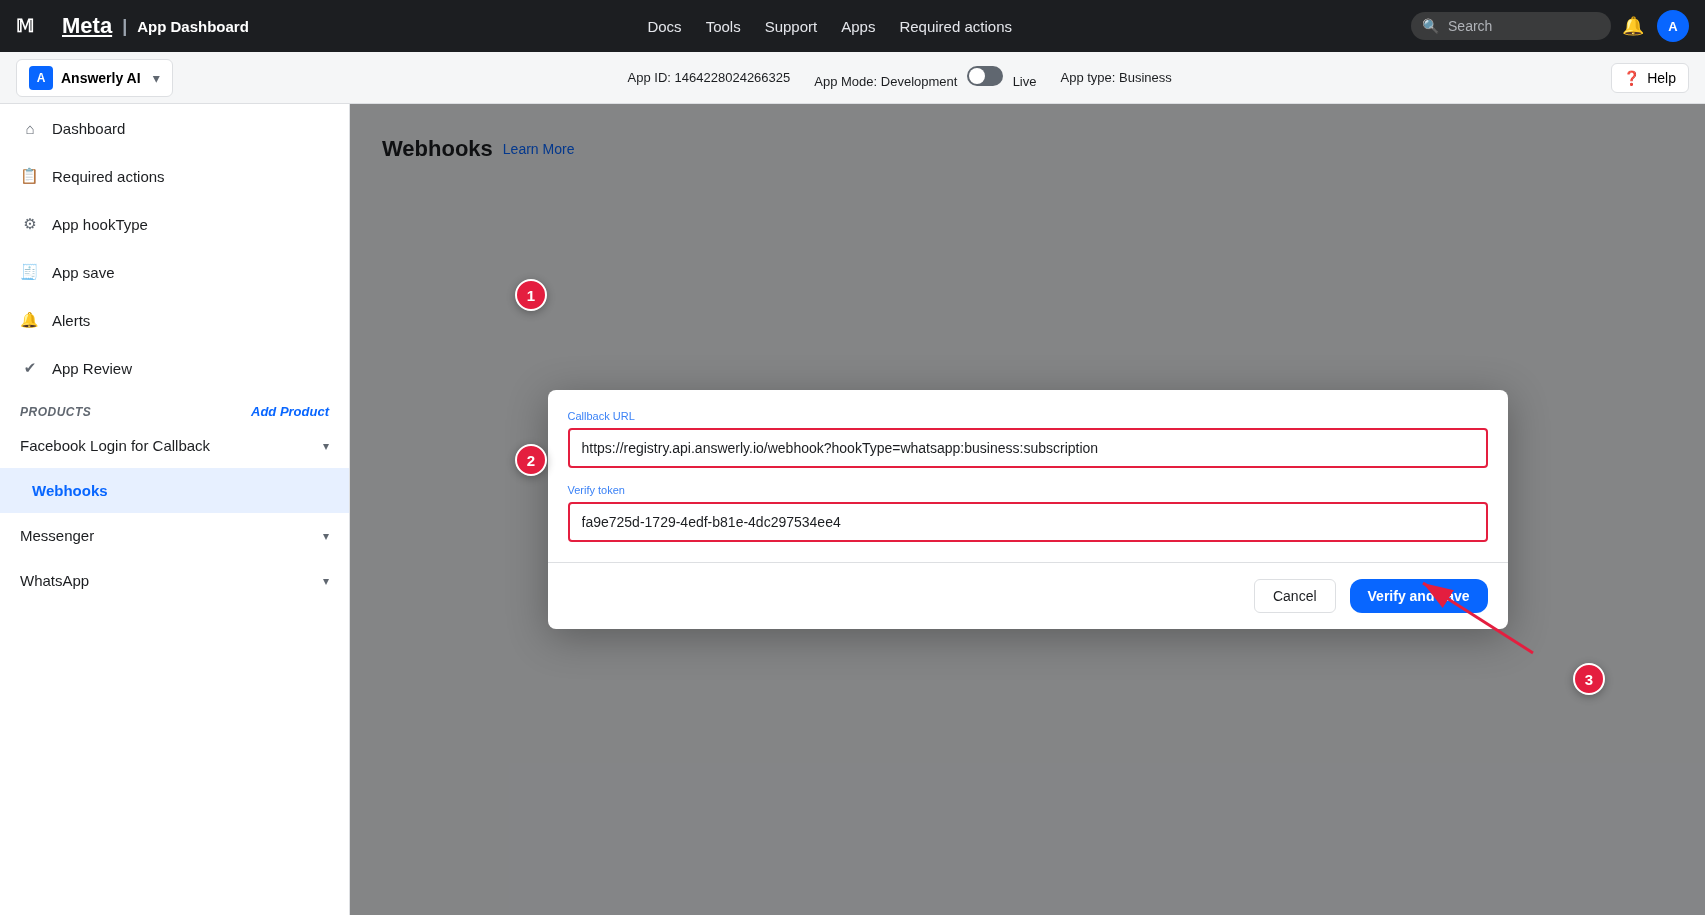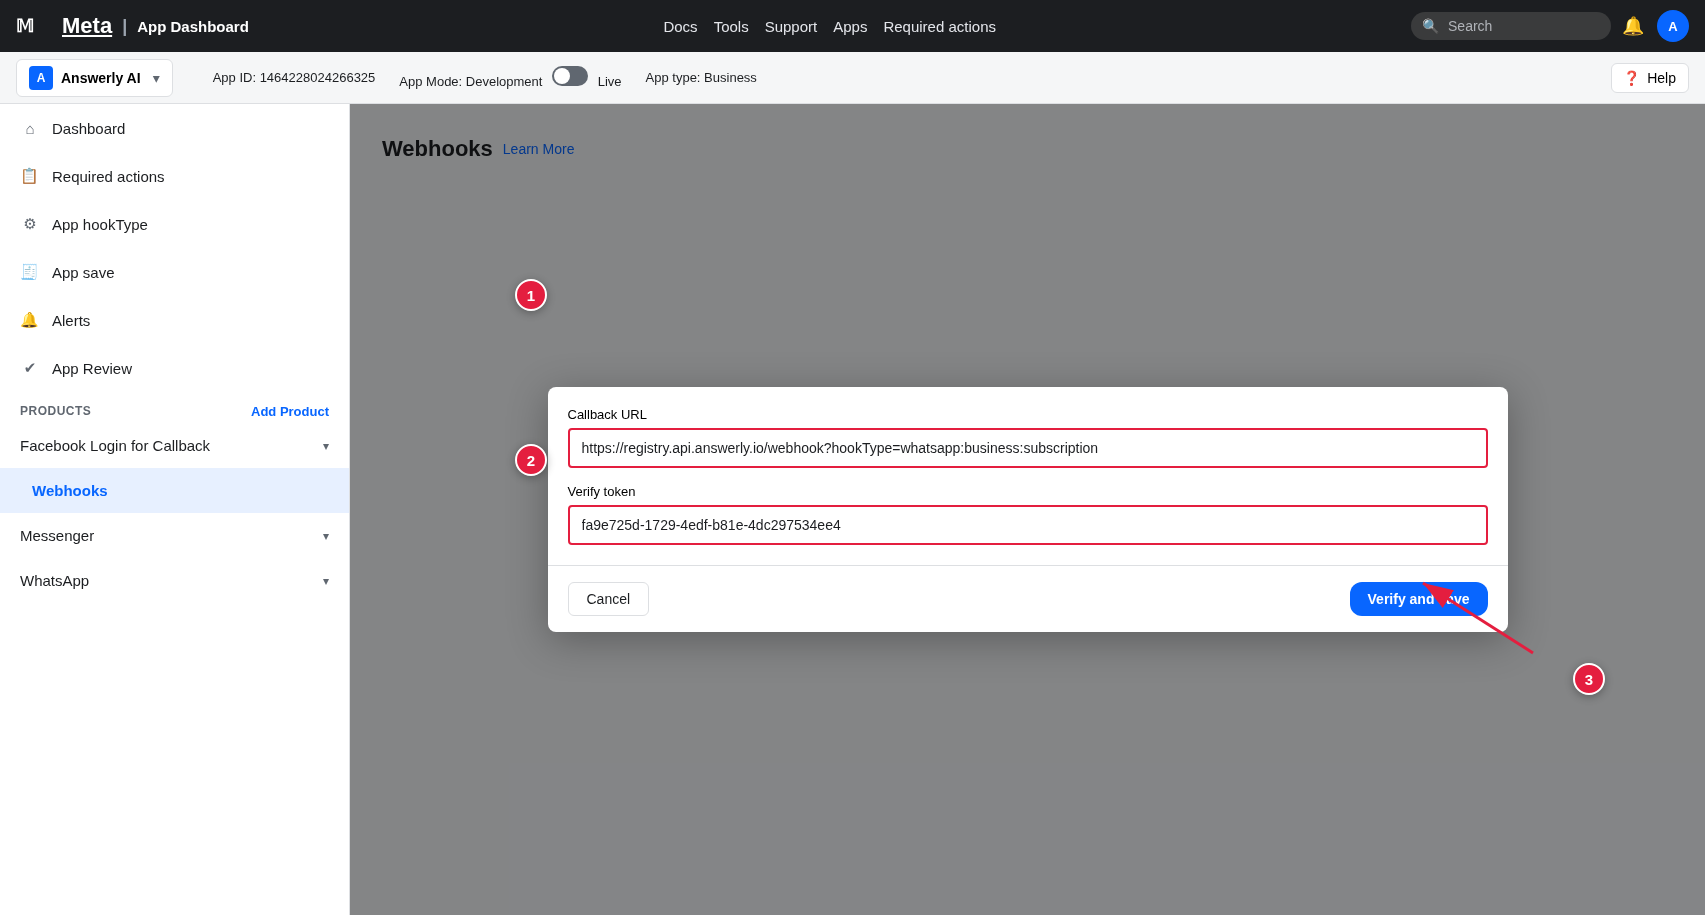--- a/index.html
+++ b/index.html
@@ -5,21 +5,21 @@
     * { box-sizing: border-box; margin: 0; padding: 0; }
     body { font-family: -apple-system, BlinkMacSystemFont, 'Segoe UI', Helvetica, Arial, sans-serif; font-size: 14px; background: #f0f2f5; overflow: hidden; }
 
     
     .top-nav {
       display: flex; align-items: center; height: 52px;
       background: #1c1e21; color: #e4e6eb; padding: 0 16px; gap: 24px;
     }
     .top-nav-logo { display: flex; align-items: center; gap: 10px; color: white; font-size: 15px; font-weight: 600; }
     .top-nav-logo svg { fill: white; }
-    .top-nav-links { display: flex; gap: 16px; flex: 1; justify-content: center; }
+    .top-nav-links { display: flex; gap: 24px; flex: 1; justify-content: center; }
     .top-nav-links a { color: #e4e6eb; text-decoration: none; font-size: 15px; }
     .top-nav-right { display: flex; align-items: center; gap: 12px; }
     .search-bar {
       display: flex; align-items: center; background: #3a3b3c; border-radius: 20px;
       padding: 6px 12px; gap: 8px; width: 200px;
     }
     .search-bar input { background: transparent; border: none; outline: none; color: #e4e6eb; font-size: 14px; width: 100%; }
     .search-bar input::placeholder { color: #b0b3b8; }
     .notification-bell { color: #e4e6eb; font-size: 18px; cursor: pointer; }
     .avatar { width: 32px; height: 32px; border-radius: 50%; background: #0866ff; display: flex; align-items: center; justify-content: center; color: white; font-weight: bold; font-size: 13px; }
@@ -28,40 +28,40 @@
     .secondary-nav {
       display: flex; align-items: center; height: 52px; background: #f5f6f7;
       border-bottom: 1px solid #dddfe2; padding: 0 16px; gap: 24px;
     }
     .app-selector {
       display: flex; align-items: center; gap: 8px; background: white;
       border: 1px solid #dddfe2; border-radius: 6px; padding: 6px 12px; cursor: pointer;
     }
     .app-selector-icon { width: 24px; height: 24px; background: #0866ff; border-radius: 4px; display: flex; align-items: center; justify-content: center; color: white; font-weight: bold; font-size: 12px; }
     .app-selector-name { font-weight: 600; font-size: 14px; }
-    .app-info { display: flex; gap: 24px; align-items: center; flex: 1; margin-left: 16px; }
+    .app-info { display: flex; gap: 24px; align-items: center; flex: 1; margin-left: 16px; justify-content: center; }
     .app-info-item { font-size: 13px; color: #606770; }
     .app-info-item span { color: #1c1e21; }
     .toggle { display: inline-flex; align-items: center; gap: 6px; }
     .toggle-switch { width: 36px; height: 20px; background: #606770; border-radius: 10px; position: relative; display: inline-block; }
     .toggle-switch::after { content: ''; position: absolute; width: 16px; height: 16px; background: white; border-radius: 50%; top: 2px; left: 2px; }
     .help-btn { margin-left: auto; display: flex; align-items: center; gap: 6px; border: 1px solid #dddfe2; background: white; border-radius: 6px; padding: 6px 12px; cursor: pointer; font-size: 14px; }
 
     
     .layout { display: flex; height: calc(915px - 104px); }
 
     
     .sidebar { width: 350px; background: white; border-right: 1px solid #dddfe2; overflow-y: auto; flex-shrink: 0; }
     .sidebar-item {
       display: flex; align-items: center; gap: 12px; padding: 14px 20px;
       cursor: pointer; color: #1c1e21; font-size: 15px; border-radius: 0;
     }
     .sidebar-item.active { background: #e7f0ff; color: #0866ff; font-weight: 600; }
     .sidebar-item .icon { width: 20px; height: 20px; display: flex; align-items: center; justify-content: center; color: #606770; flex-shrink: 0; }
-    .sidebar-section { padding: 12px 20px 4px; font-size: 12px; font-weight: 700; color: #606770; text-transform: uppercase; letter-spacing: 0.5px; display: flex; justify-content: space-between; align-items: flex-start; }
+    .sidebar-section { padding: 12px 20px 4px; font-size: 12px; font-weight: 700; color: #606770; text-transform: uppercase; letter-spacing: 0.5px; display: flex; justify-content: space-between; align-items: center; font-style: italic; }
     .sidebar-section a { color: #0866ff; text-transform: none; font-weight: 600; font-size: 13px; letter-spacing: 0; cursor: pointer; }
     .sidebar-product { display: flex; align-items: center; justify-content: space-between; padding: 14px 20px; cursor: pointer; font-size: 15px; color: #1c1e21; }
     .sidebar-product-chevron { font-size: 12px; color: #606770; }
 
     
     .main { flex: 1; background: #f0f2f5; overflow-y: auto; padding: 0; position: relative; }
     .main-content { padding: 32px; }
     .main-content h2 { font-size: 22px; font-weight: 700; color: #1c1e21; display: flex; align-items: center; gap: 10px; }
     .learn-more { color: #0866ff; font-size: 14px; font-weight: 400; text-decoration: none; }
 
@@ -77,27 +77,27 @@
       box-shadow: 0 8px 40px rgba(0,0,0,0.3); position: relative;
     }
     .modal-header {
       display: flex; align-items: center; justify-content: space-between;
       padding: 16px 20px; border-bottom: 1px solid #dddfe2;
     }
     .modal-header h3 { font-size: 17px; font-weight: 700; color: #1c1e21; }
     .modal-close { font-size: 18px; color: #606770; cursor: pointer; border: none; background: none; padding: 4px 8px; }
     .modal-body { padding: 20px; display: flex; flex-direction: column; gap: 16px; }
     .field-group { display: flex; flex-direction: column; gap: 6px; }
-    .field-label { font-size: 13px; color: #000000; }
+    .field-label { font-size: 11px; color: #3b82f6; }
     .field-input {
       border: 2px solid #e41e3f; border-radius: 4px; padding: 10px 12px;
       font-size: 14px; color: #1c1e21; outline: none; width: 100%;
     }
     .modal-footer {
-      display: flex; justify-content: space-between; gap: 14px; padding: 16px 20px;
+      display: flex; justify-content: flex-end; gap: 14px; padding: 16px 20px;
       border-top: 1px solid #dddfe2;
     }
     .btn-cancel { border: 1px solid #dddfe2; background: white; padding: 8px 18px; border-radius: 6px; cursor: pointer; font-size: 14px; color: #1c1e21; }
     .btn-primary { background: #0866ff; color: white; border: none; padding: 8px 18px; border-radius: 12px; cursor: pointer; font-size: 14px; font-weight: 600; }
 
     
     .annotation {
       width: 32px; height: 32px; border-radius: 50%; background: #e41e3f;
       color: white; font-weight: 700; font-size: 15px;
       display: flex; align-items: center; justify-content: center;

